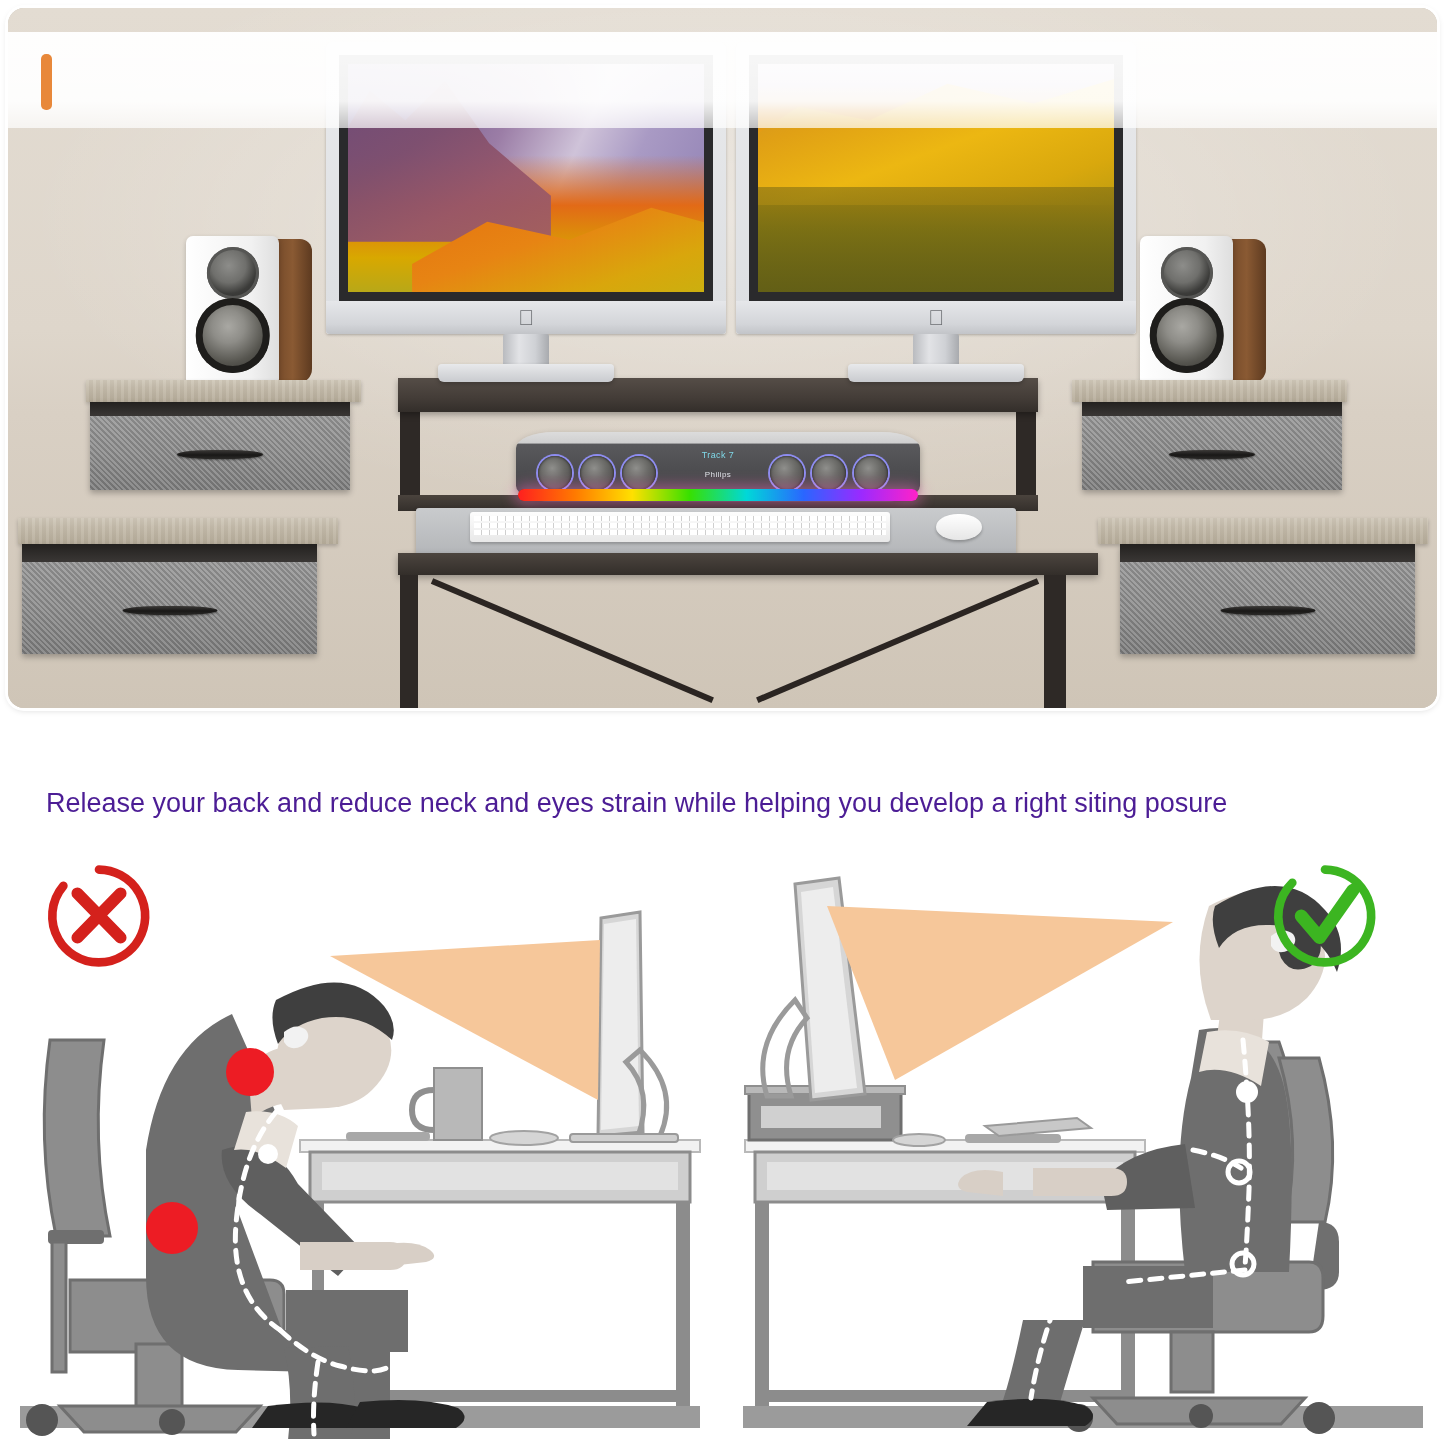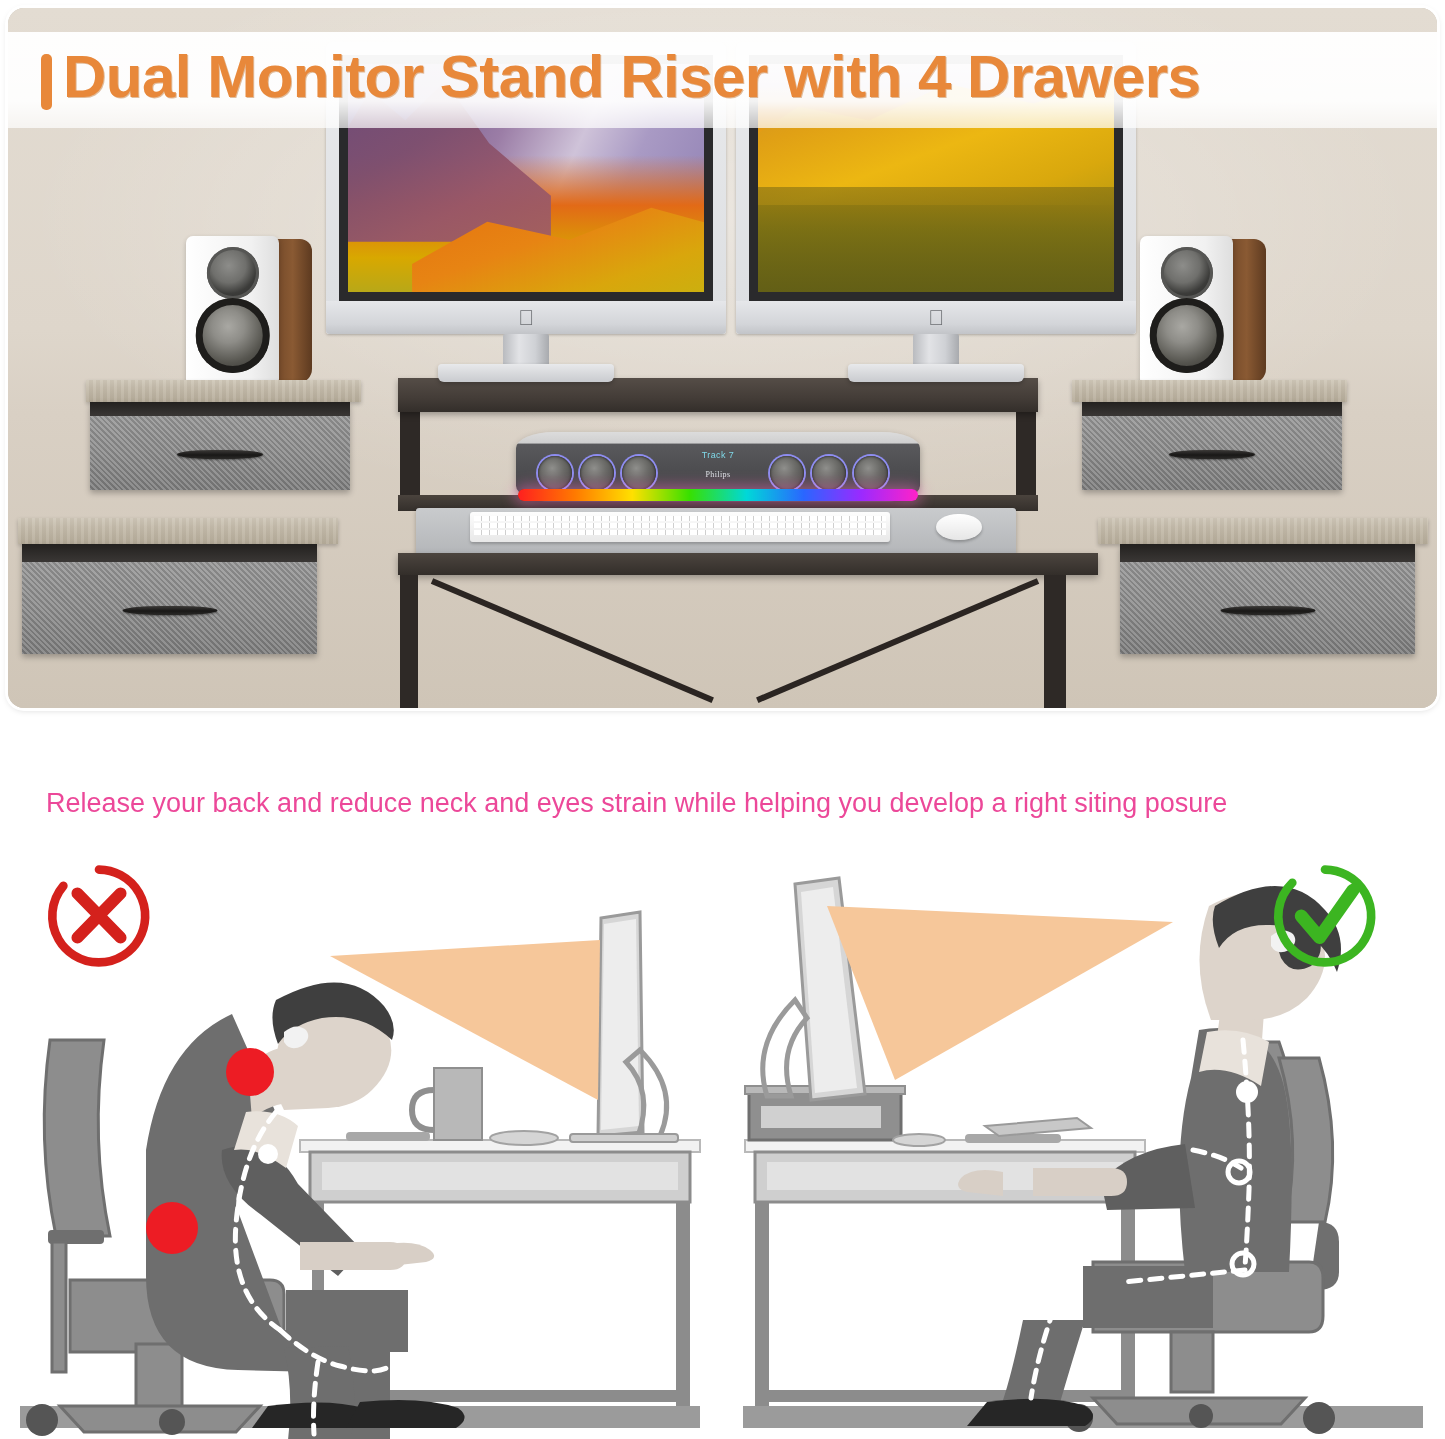--- a/index.html
+++ b/index.html
@@ -179,21 +179,21 @@
   .sb-driver{
     position:absolute;top:24px;width:34px;height:34px;border-radius:50%;
     background:radial-gradient(circle at 42% 36%,#8f8f8c 0%,#6a6a67 40%,#3b3b39 100%);
     box-shadow:0 0 0 2px #8e8df0, inset 0 0 3px rgba(0,0,0,.7);
   }
   .sb-label{
     position:absolute;left:0;right:0;text-align:center;
     font-size:9px;letter-spacing:.4px;
   }
   .sb-track{top:18px;color:#7fd8e8;}
-  .sb-brand{top:38px;color:#dfe4e8;font-size:8px;font-family:Liberation Serif, serif;}
+  .sb-brand{top:38px;color:#dfe4e8;font-size:8px;}
   .rgb-strip{
     position:absolute;left:510px;top:481px;width:400px;height:12px;
     border-radius:8px;
     background:linear-gradient(to right,#ff1f1f,#ff7a00,#ffe000,#38e000,#00d8d8,#2a66ff,#9a2aff,#ff22c8);
     filter:blur(.4px);
     box-shadow:0 0 14px 4px rgba(255,120,200,.45);
   }
 
   
   .mat{
@@ -230,21 +230,21 @@
     position:absolute;left:55px;top:34px;right:20px;
     font-size:60px;font-weight:bold;color:#e8883a;
     letter-spacing:-.5px;white-space:nowrap;
     text-shadow:1px 1px 0 rgba(190,110,40,.45);
     font-family:"Liberation Sans","DejaVu Sans",sans-serif;
   }
 
   
   .subtitle{
     position:absolute;left:46px;top:788px;width:1360px;
-    font-size:27px;color:#ec4899;white-space:nowrap;
+    font-size:27px;color:#4c1d95;white-space:nowrap;
     font-family:"Liberation Sans","DejaVu Sans",sans-serif;
   }
   .panes{position:absolute;left:0;top:850px;width:1445px;height:589px;}
   .pane{position:absolute;top:0;width:722px;height:589px;}
   .pane-left{left:0;}
   .pane-right{left:723px;}
 
   
   .badge{position:absolute;width:108px;height:108px;}
   .badge svg{width:100%;height:100%;}
@@ -351,21 +351,20 @@
     </div>
     <div class="chin" style="top:259px;height:33px;border-radius:0 0 4px 4px;">
       <div class="apple-logo" style="top:6px;"></div>
     </div>
     <div class="neck" style="top:292px;width:46px;height:34px;"></div>
     <div class="foot" style="top:322px;width:176px;height:18px;"></div>
   </div>
 
   <div class="title-band"></div>
   <div class="title-accent"></div>
-  <div class="title-text">Dual Monitor Stand Riser with 4 Drawers</div>
 </div>
 
 <div class="subtitle">Release your back and reduce neck and eyes strain while helping you develop a right siting posure</div>
 
 <div class="panes">
 
   <div class="pane pane-left">
     <div class="illus">
       <svg viewBox="0 0 722 589" xmlns="http://www.w3.org/2000/svg">
 

